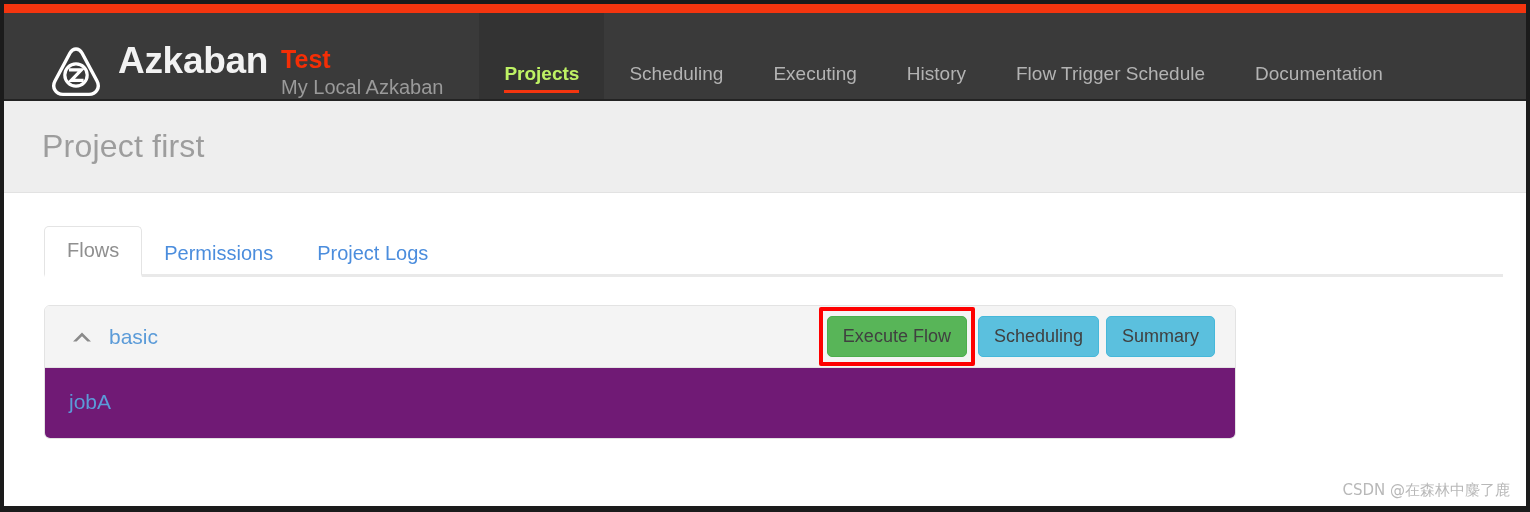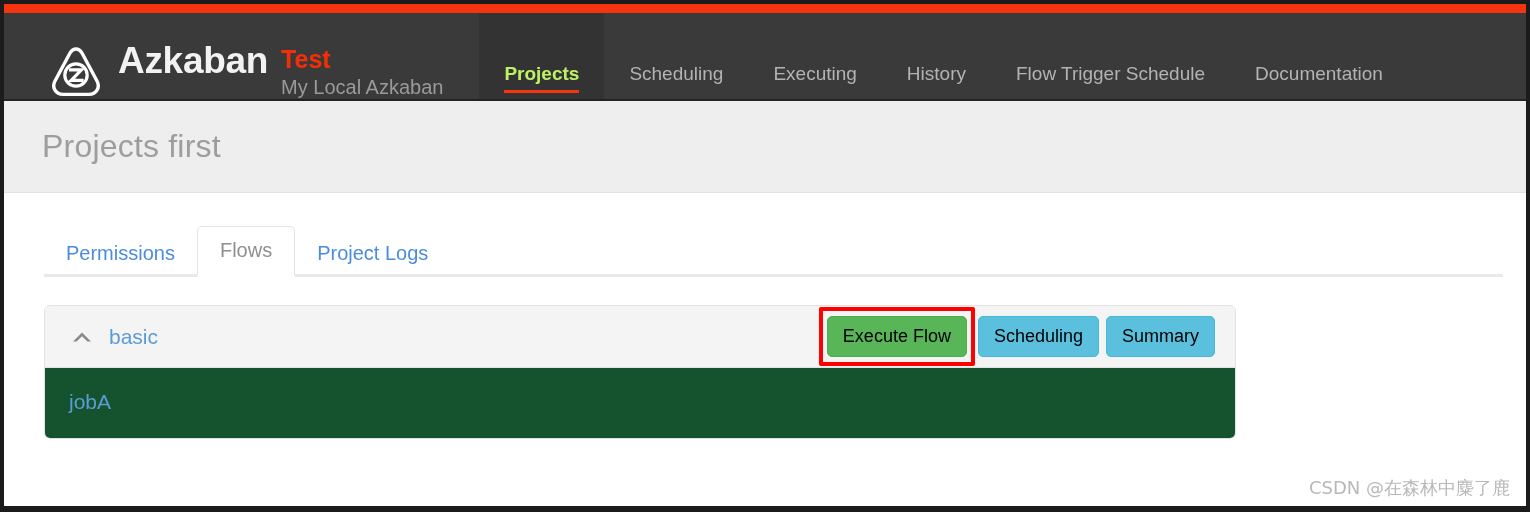--- a/index.html
+++ b/index.html
@@ -222,21 +222,21 @@
   .panel-head-spacer { flex: 1 1 auto; }
 
   .btn-group {
     display: flex;
     align-items: center;
     gap: 7px;
   }
 
   .btn {
     font-size: 18px;
-    color: #000000;
+    color: #404040;
     border-radius: 5px;
     padding: 8px 15px 9px 15px;
     line-height: 22px;
     white-space: nowrap;
     cursor: pointer;
     border: 1px solid transparent;
     font-family: "Liberation Sans", sans-serif;
   }
 
   .btn-success { background: #58b558; border-color: #4cae4c; }
@@ -254,38 +254,38 @@
     left: -4px;
     top: -5px;
     right: -4px;
     bottom: -5px;
     border: 4px solid #fe0000;
     border-radius: 2px;
     pointer-events: none;
   }
 
   .panel-body {
-    background: #14532d;
+    background: #701a75;
     min-height: 70px;
     padding: 22px 24px 24px 24px;
   }
 
   .job-name {
     font-size: 21px;
     color: #5b9bd8;
     text-decoration: none;
     cursor: pointer;
   }
 
   
   .watermark {
     position: absolute;
     right: 16px;
     bottom: 6px;
-    font-size: 18px;
+    font-size: 15px;
     color: #b8b8b8;
     white-space: nowrap;
     font-family: "DejaVu Sans", sans-serif;
   }
 </style>
 </head>
 <body>
 
 <div id="page">
 
@@ -329,28 +329,28 @@
       <a class="navlink">
           <span class="nl-text">Flow Trigger Schedule</span>
         </a>
       <a class="navlink">
           <span class="nl-text">Documentation</span>
         </a>
     </div>
   </div>
 
   <div class="titleband">
-    <div class="page-title">Projects first</div>
+    <div class="page-title">Project first</div>
   </div>
 
   <div class="content">
 
     <div class="tabbar">
+      <a class="tab active">Flows</a>
       <a class="tab">Permissions</a>
-      <a class="tab active">Flows</a>
       <a class="tab">Project Logs</a>
     </div>
 
     <div class="panel">
 
       <div class="panel-head">
         <span class="chevron-up">
           <svg viewBox="0 0 26 26" width="26" height="26" aria-hidden="true">
             <path d="M4 17.5 L13 8.5 L22 17.5 L18.4 17.5 L13 12.2 L7.6 17.5 Z" fill="#8b8b8b"></path>
             <path d="M13 9.6 L20.3 16.9 L18.9 16.9 L13 11.1 L7.1 16.9 L5.7 16.9 Z" fill="#8b8b8b"></path>

